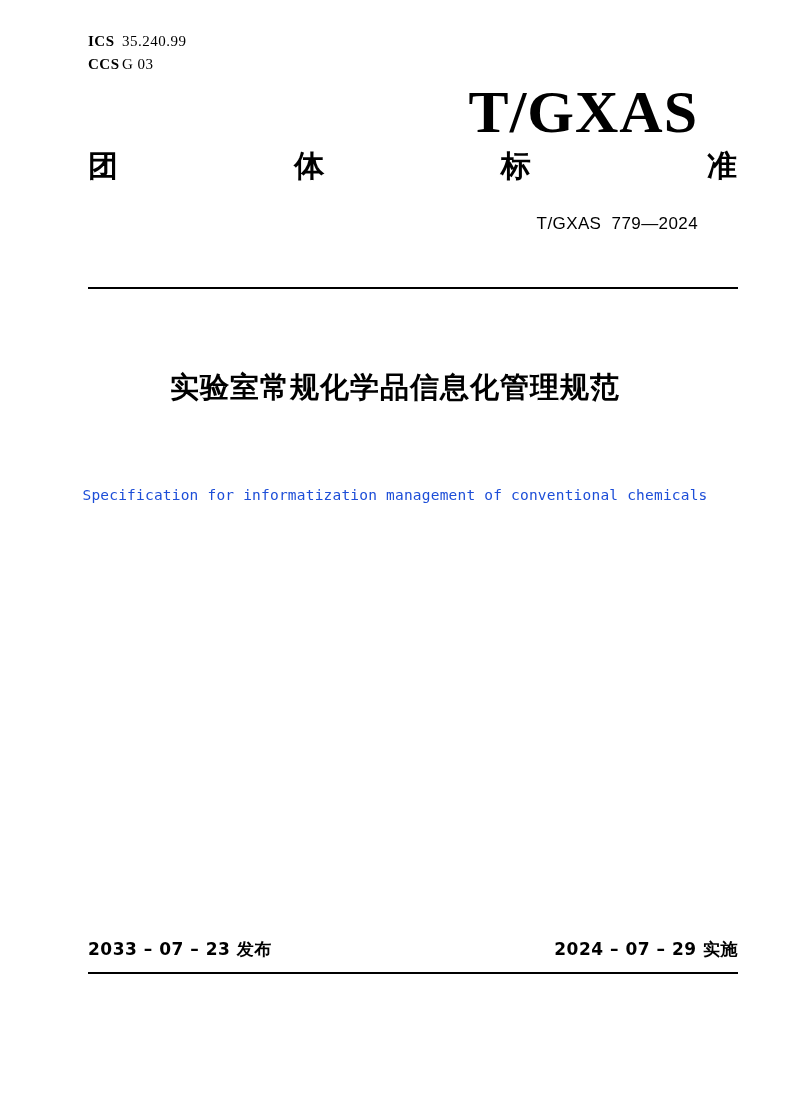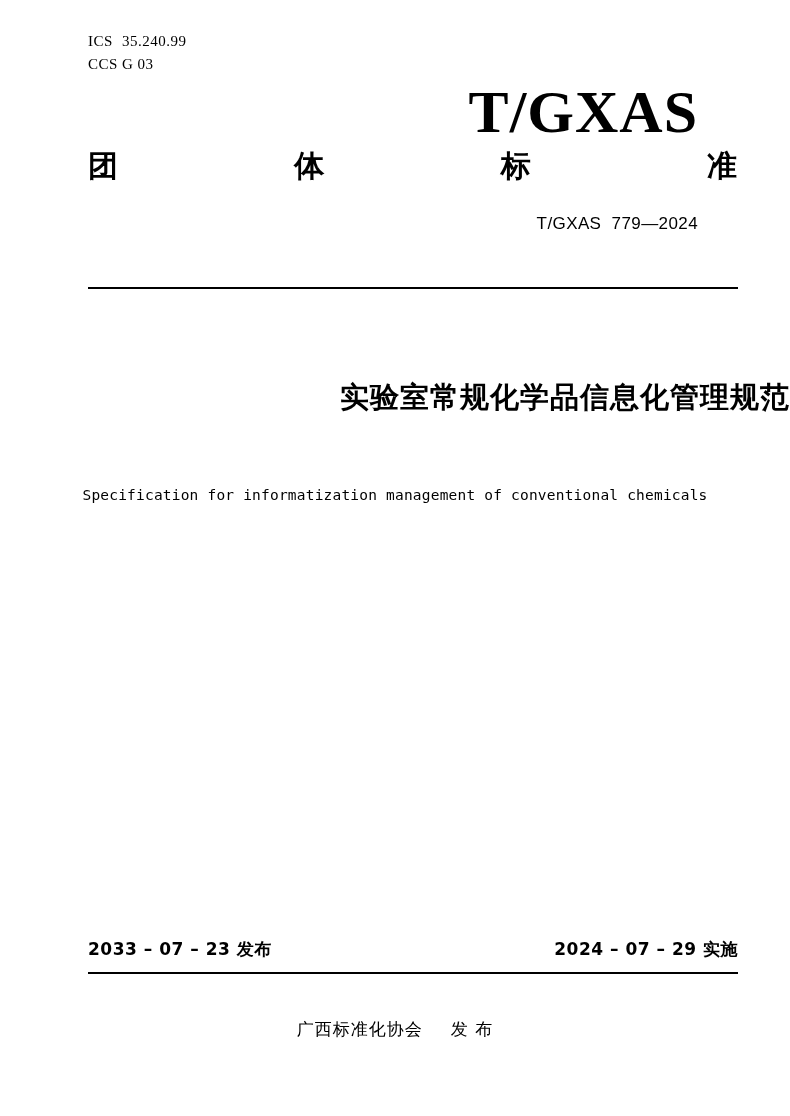--- a/index.html
+++ b/index.html
@@ -32,20 +32,21 @@
   }
   .ics-line {
     font-family: "Liberation Serif", serif;
     font-size: 15px;
     letter-spacing: 0.5px;
     white-space: pre;
   }
   .ics-line .lbl {
     display: inline-block;
     width: 34px;
+    font-weight: bold;
   }
 
   
   .logo {
     position: absolute;
     right: 92px;
     top: 82px;
     font-family: "Liberation Serif", serif;
     font-weight: bold;
     font-size: 60px;
@@ -96,38 +97,38 @@
     top: 972px;
     width: 650px;
     height: 2px;
     background: #000;
   }
 
   
   .title-cn {
     position: absolute;
     left: 0;
-    top: 378px;
+    top: 368px;
     width: 790px;
-    text-align: right;
+    text-align: center;
     font-family: "DejaVu Sans", sans-serif;
     font-weight: bold;
     font-size: 29px;
     letter-spacing: 1px;
   }
   .title-en {
     position: absolute;
     left: 0;
     top: 487px;
     width: 790px;
     text-align: center;
     font-family: "DejaVu Sans Mono", monospace;
     font-size: 14.5px;
     letter-spacing: 0.2px;
-    color: #000000;
+    color: #1d4ed8;
   }
 
   
   .date-row {
     position: absolute;
     left: 88px;
     top: 938px;
     width: 650px;
     display: flex;
     justify-content: space-between;
@@ -179,17 +180,14 @@
   <div class="title-cn">实验室常规化学品信息化管理规范</div>
   <div class="title-en">Specification for informatization management of conventional chemicals</div>
 
   <div class="date-row">
     <span>2033 – 07 – 23 发布</span>
     <span>2024 – 07 – 29 实施</span>
   </div>
 
   <div class="rule-bottom"></div>
 
-  <div class="publisher">
-    <span>广西标准化协会</span><span class="gap"></span><span>发  布</span>
-  </div>
 
 </div>
 
 </body></html>

